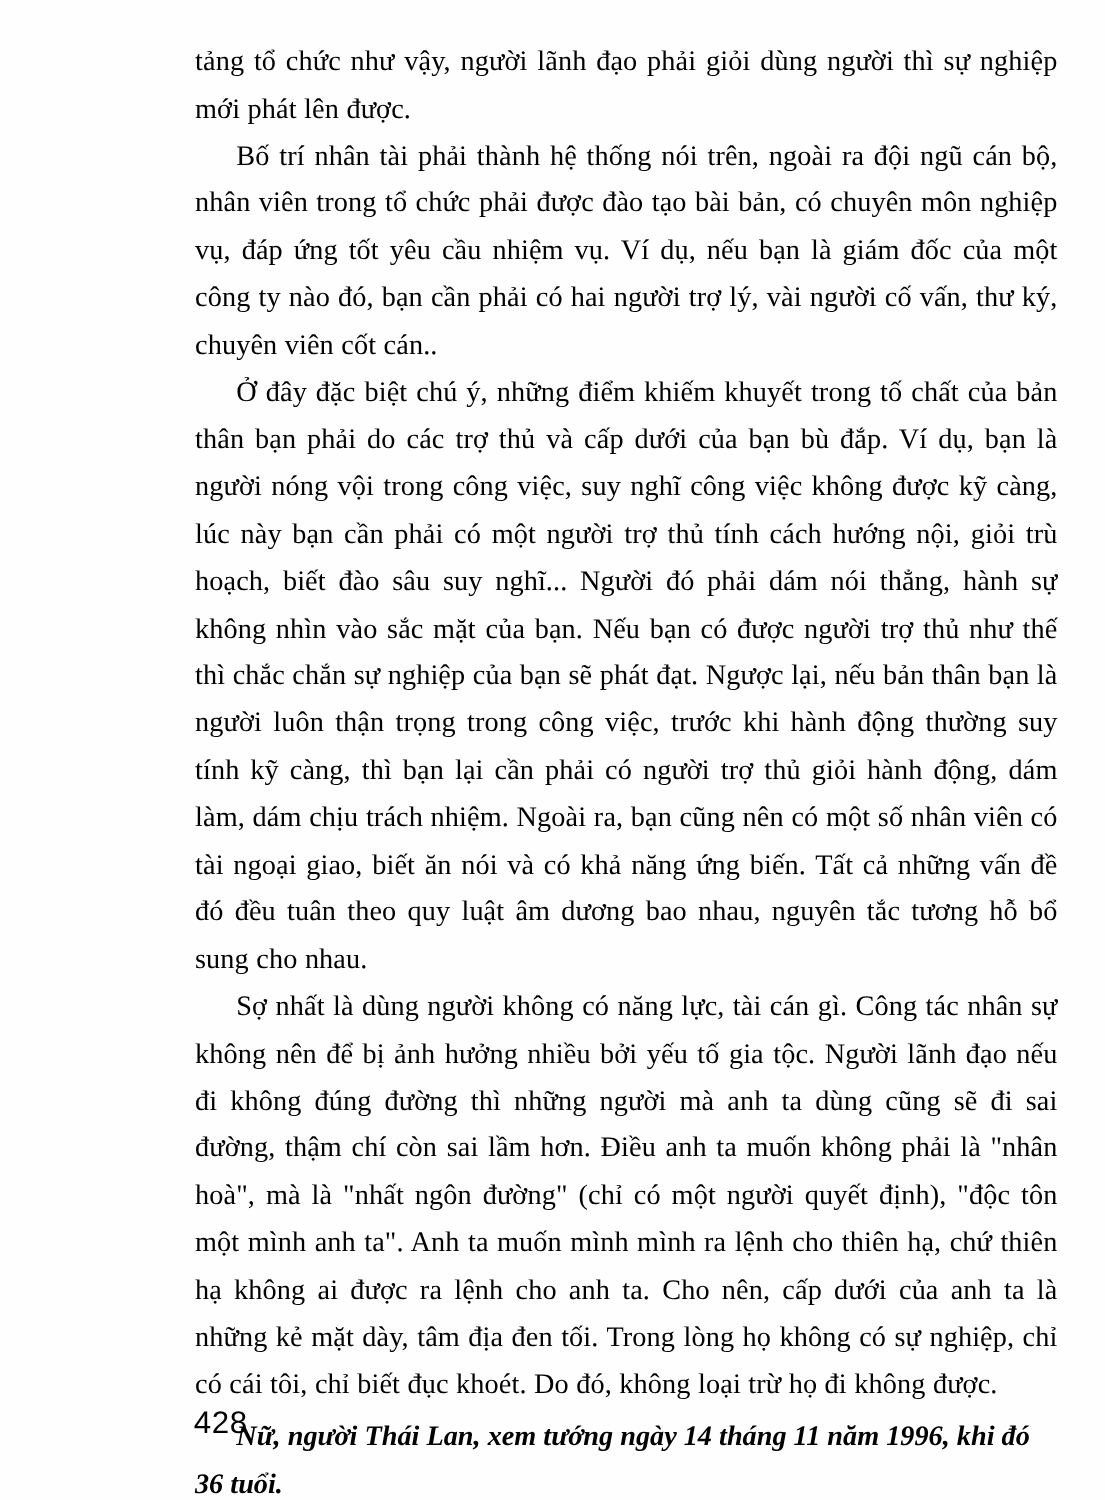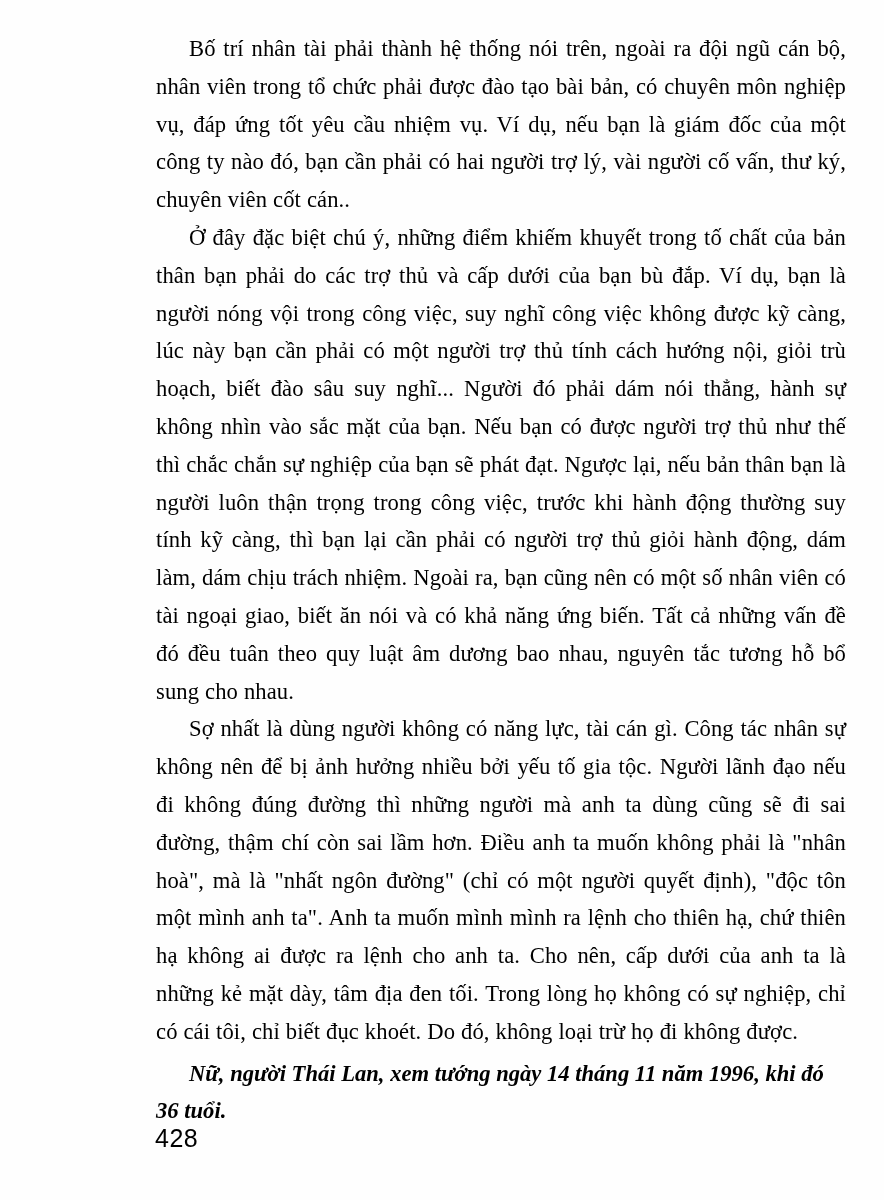--- a/index.html
+++ b/index.html
@@ -58,20 +58,21 @@
     letter-spacing: 0.5px;
   }
 </style>
 </head>
 <body>
 
 <div class="page">
 
   <div class="content">
 
+    <p class="body-par first">tảng tổ chức như vậy, người lãnh đạo phải giỏi dùng người thì sự nghiệp mới phát lên được.</p>
 
     <p class="body-par">Bố trí nhân tài phải thành hệ thống nói trên, ngoài ra đội ngũ cán bộ, nhân viên trong tổ chức phải được đào tạo bài bản, có chuyên môn nghiệp vụ, đáp ứng tốt yêu cầu nhiệm vụ. Ví dụ, nếu bạn là giám đốc của một công ty nào đó, bạn cần phải có hai người trợ lý, vài người cố vấn, thư ký, chuyên viên cốt cán..</p>
 
     <p class="body-par">Ở đây đặc biệt chú ý, những điểm khiếm khuyết trong tố chất của bản thân bạn phải do các trợ thủ và cấp dưới của bạn bù đắp. Ví dụ, bạn là người nóng vội trong công việc, suy nghĩ công việc không được kỹ càng, lúc này bạn cần phải có một người trợ thủ tính cách hướng nội, giỏi trù hoạch, biết đào sâu suy nghĩ... Người đó phải dám nói thẳng, hành sự không nhìn vào sắc mặt của bạn. Nếu bạn có được người trợ thủ như thế thì chắc chắn sự nghiệp của bạn sẽ phát đạt. Ngược lại, nếu bản thân bạn là người luôn thận trọng trong công việc, trước khi hành động thường suy tính kỹ càng, thì bạn lại cần phải có người trợ thủ giỏi hành động, dám làm, dám chịu trách nhiệm. Ngoài ra, bạn cũng nên có một số nhân viên có tài ngoại giao, biết ăn nói và có khả năng ứng biến. Tất cả những vấn đề đó đều tuân theo quy luật âm dương bao nhau, nguyên tắc tương hỗ bổ sung cho nhau.</p>
 
     <p class="body-par">Sợ nhất là dùng người không có năng lực, tài cán gì. Công tác nhân sự không nên để bị ảnh hưởng nhiều bởi yếu tố gia tộc. Người lãnh đạo nếu đi không đúng đường thì những người mà anh ta dùng cũng sẽ đi sai đường, thậm chí còn sai lầm hơn. Điều anh ta muốn không phải là "nhân hoà", mà là "nhất ngôn đường" (chỉ có một người quyết định), "độc tôn một mình anh ta". Anh ta muốn mình mình ra lệnh cho thiên hạ, chứ thiên hạ không ai được ra lệnh cho anh ta. Cho nên, cấp dưới của anh ta là những kẻ mặt dày, tâm địa đen tối. Trong lòng họ không có sự nghiệp, chỉ có cái tôi, chỉ biết đục khoét. Do đó, không loại trừ họ đi không được.</p>
 
     <p class="heading-italic">Nữ, người Thái Lan, xem tướng ngày 14 tháng 11 năm 1996, khi đó 36 tuổi.</p>
 
   </div>

